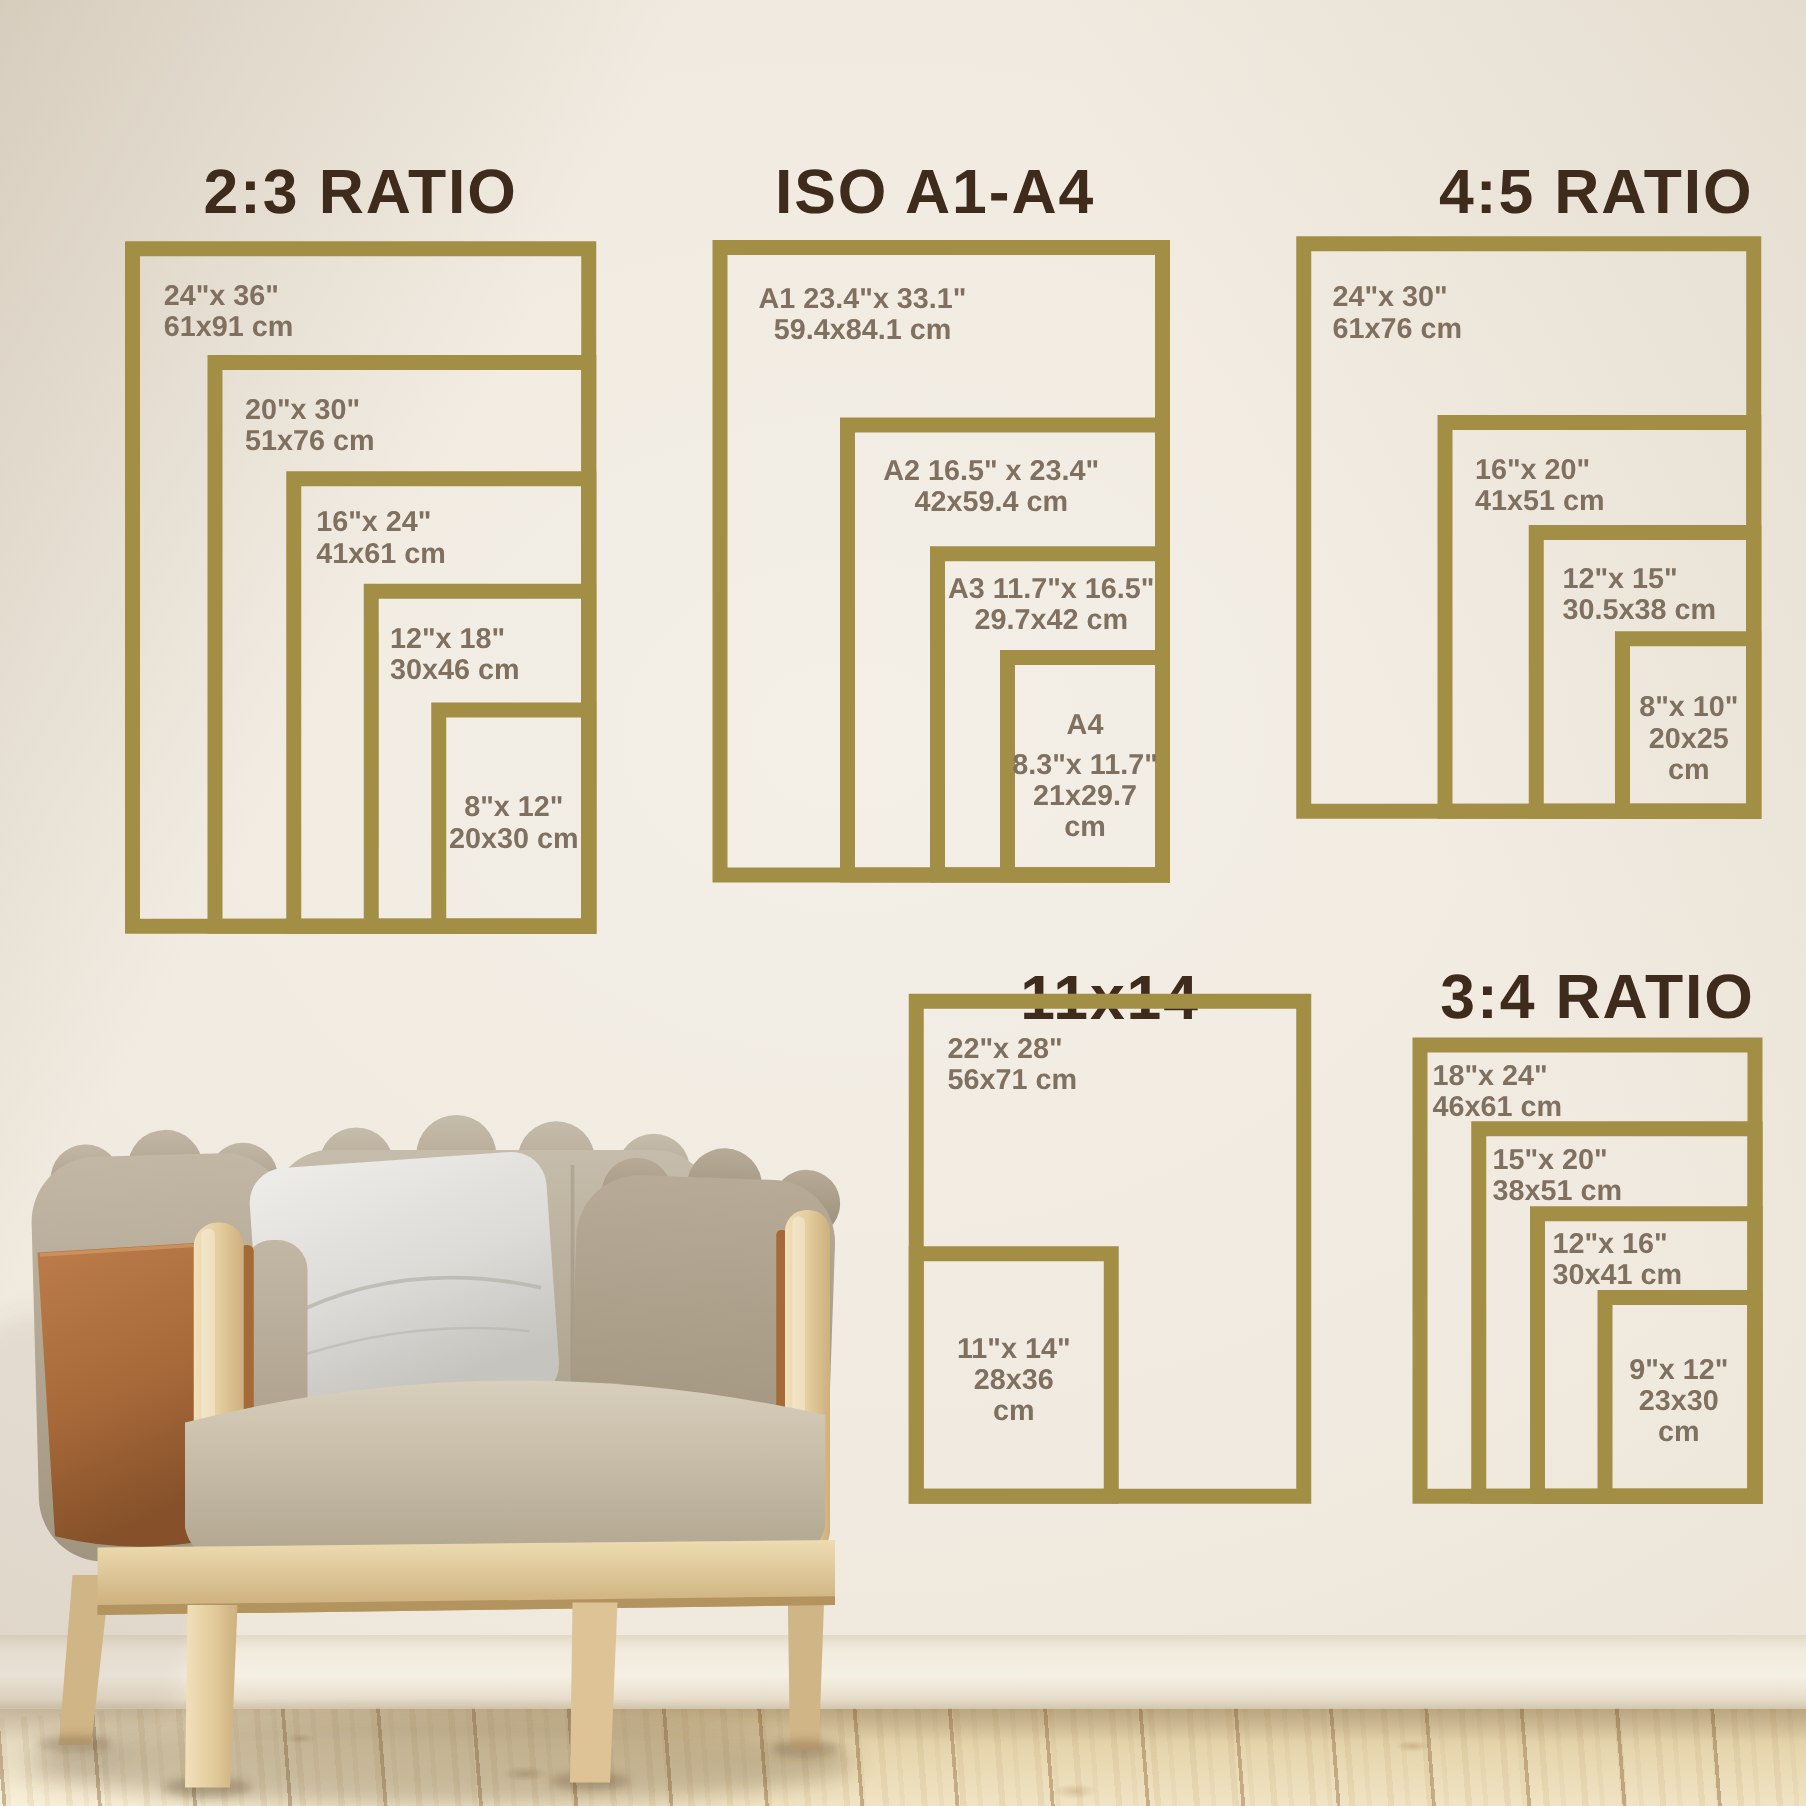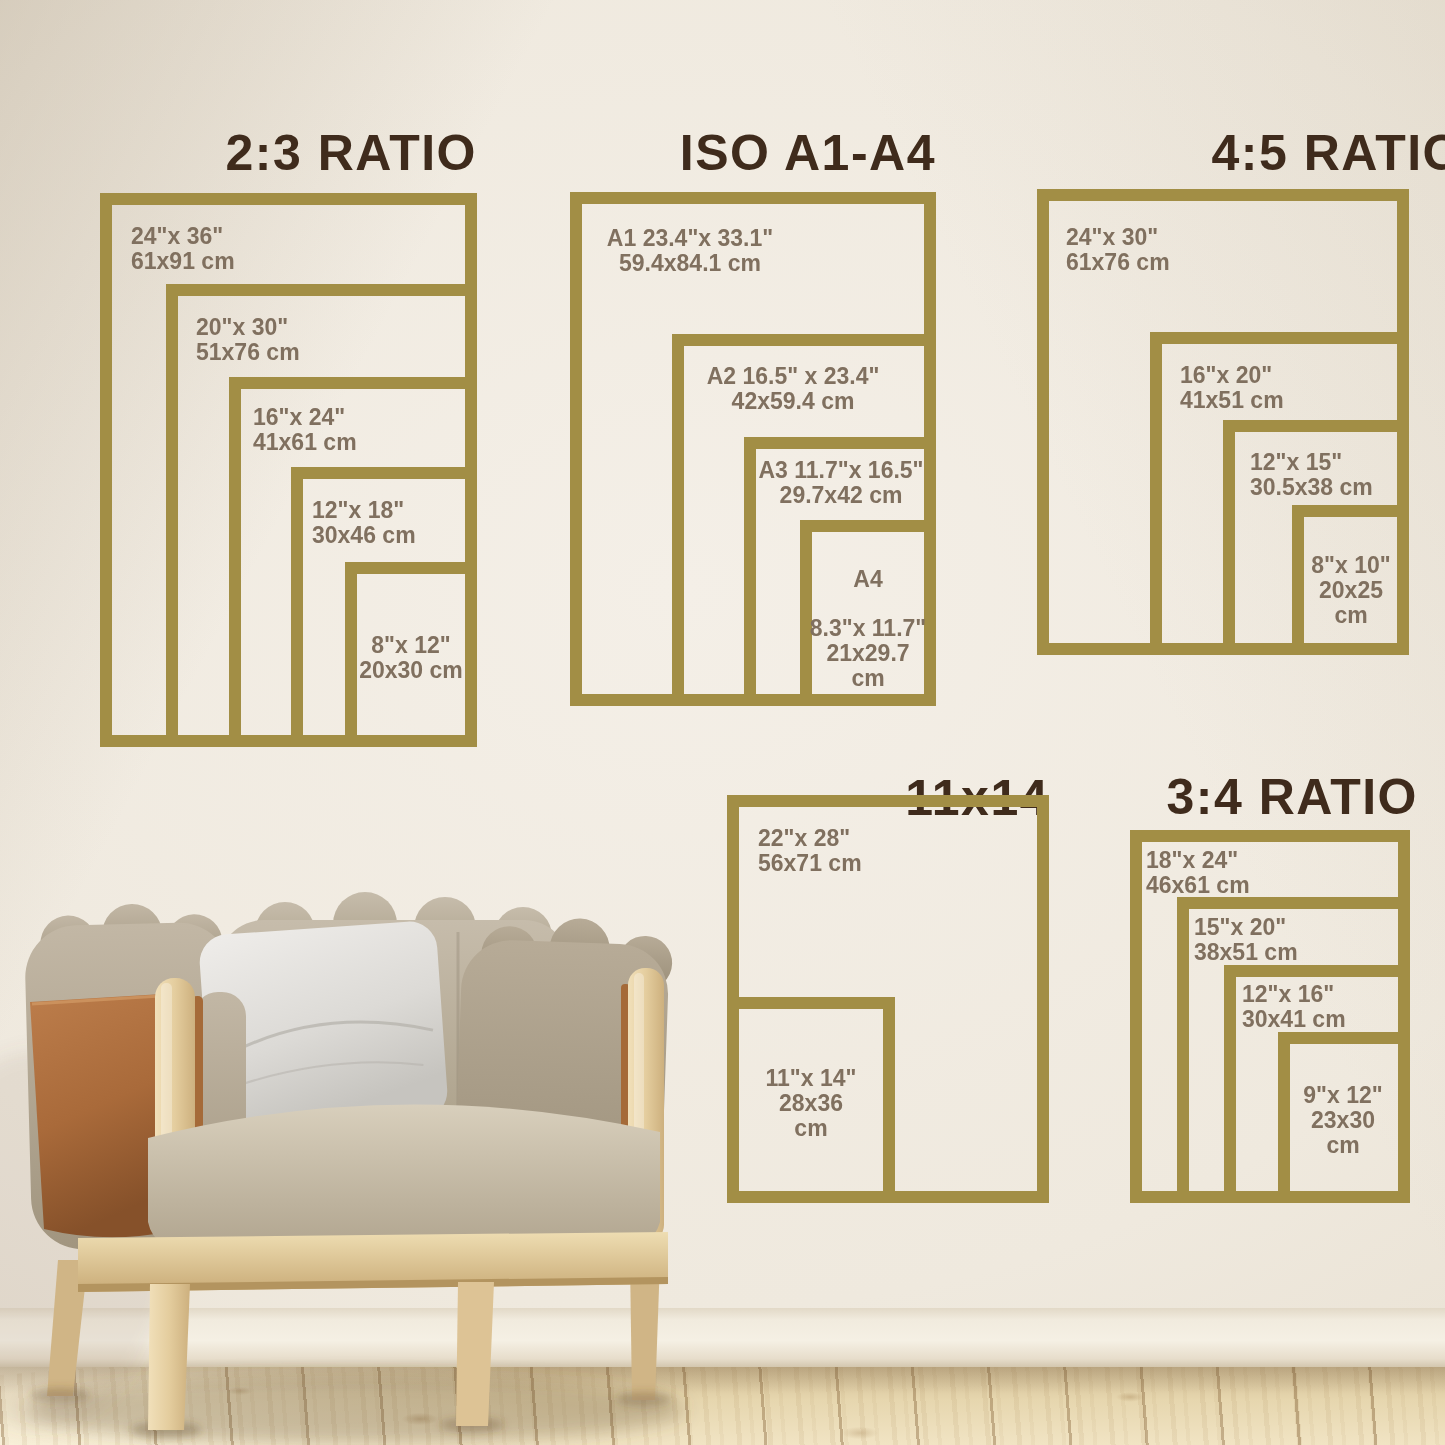--- a/index.html
+++ b/index.html
@@ -38,32 +38,32 @@
     position:absolute;left:-70px;top:-50px;width:1620px;height:220px;
     background:repeating-linear-gradient(90deg, rgba(170,138,90,.12) 0 5px, rgba(170,138,90,0) 5px 14px, rgba(170,138,90,.08) 14px 18px, rgba(170,138,90,0) 18px 31px);
     transform:rotate(-4.5deg);
   }
   .floor .shade{
     position:absolute;left:0;top:0;width:100%;height:100%;
     background:linear-gradient(180deg, rgba(88,68,42,.20) 0%, rgba(88,68,42,0) 34%);
   }
   
   .sec-title{
-    position:absolute;text-align:right;color:#3f2b1c;
+    position:absolute;text-align:center;color:#3f2b1c;
     font-size:50px;font-weight:bold;letter-spacing:1.5px;line-height:1;white-space:nowrap;
   }
   .frame{
     position:absolute;border:12px solid #a28e45;box-sizing:border-box;background:transparent;
   }
   .flabel{
     position:absolute;color:#80705f;font-weight:bold;font-size:23px;line-height:25px;white-space:nowrap;
   }
   .flabel .l{display:block}
   .flabel.center{transform:translateX(-50%);text-align:center}
-  .flabel .big{margin-bottom:24px}
+  .flabel .big{margin-bottom:7px}
   
   .chair{position:absolute;left:0;top:880px;width:700px;height:565px}
 </style>
 </head>
 <body>
 
 <div class="wall"></div>
 <div class="baseboard"></div>
 <div class="floor">
   <div class="grain"></div>

